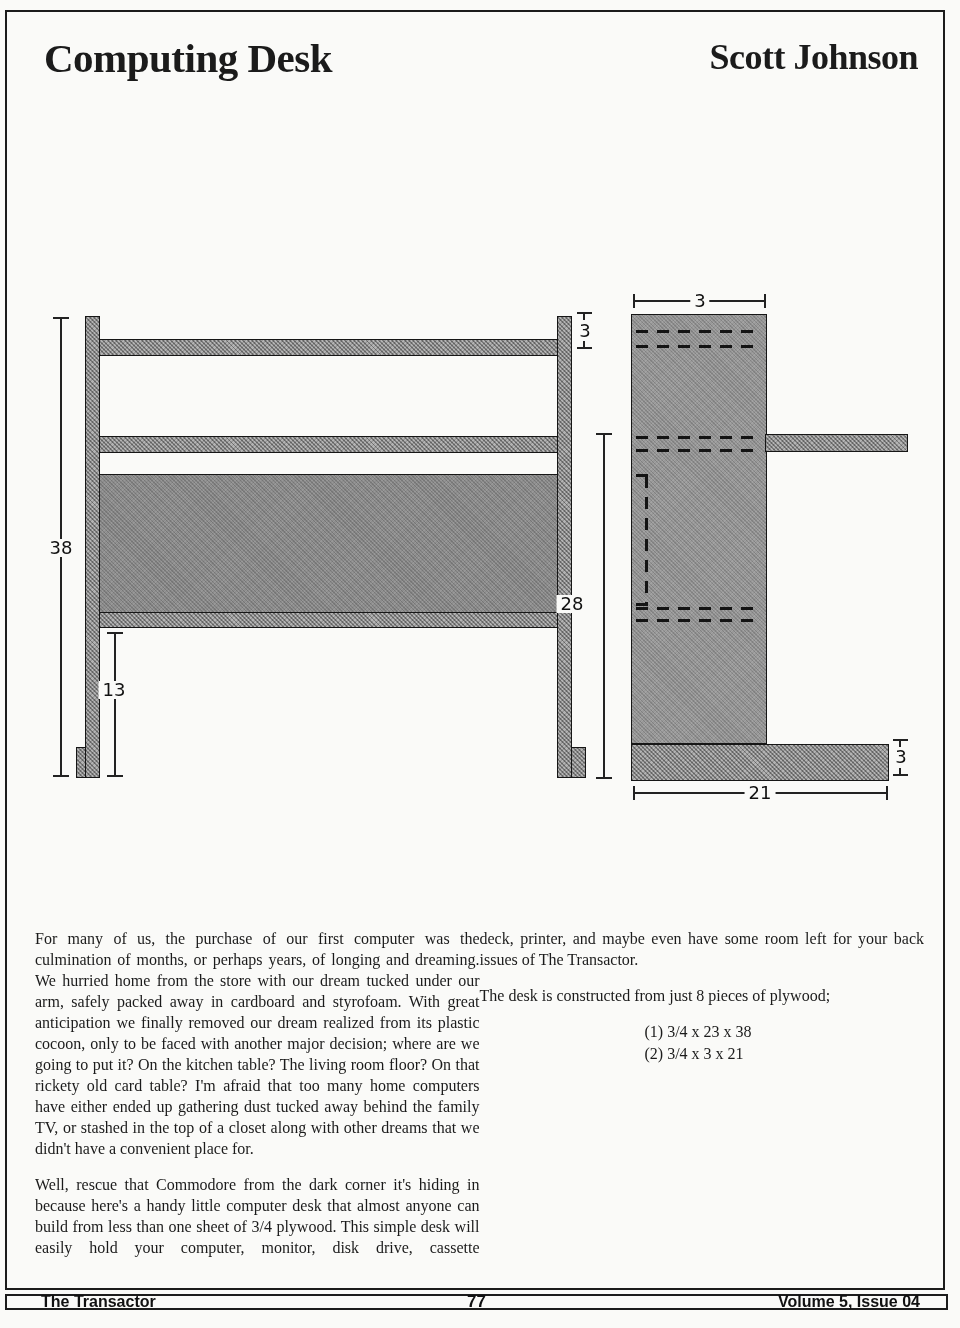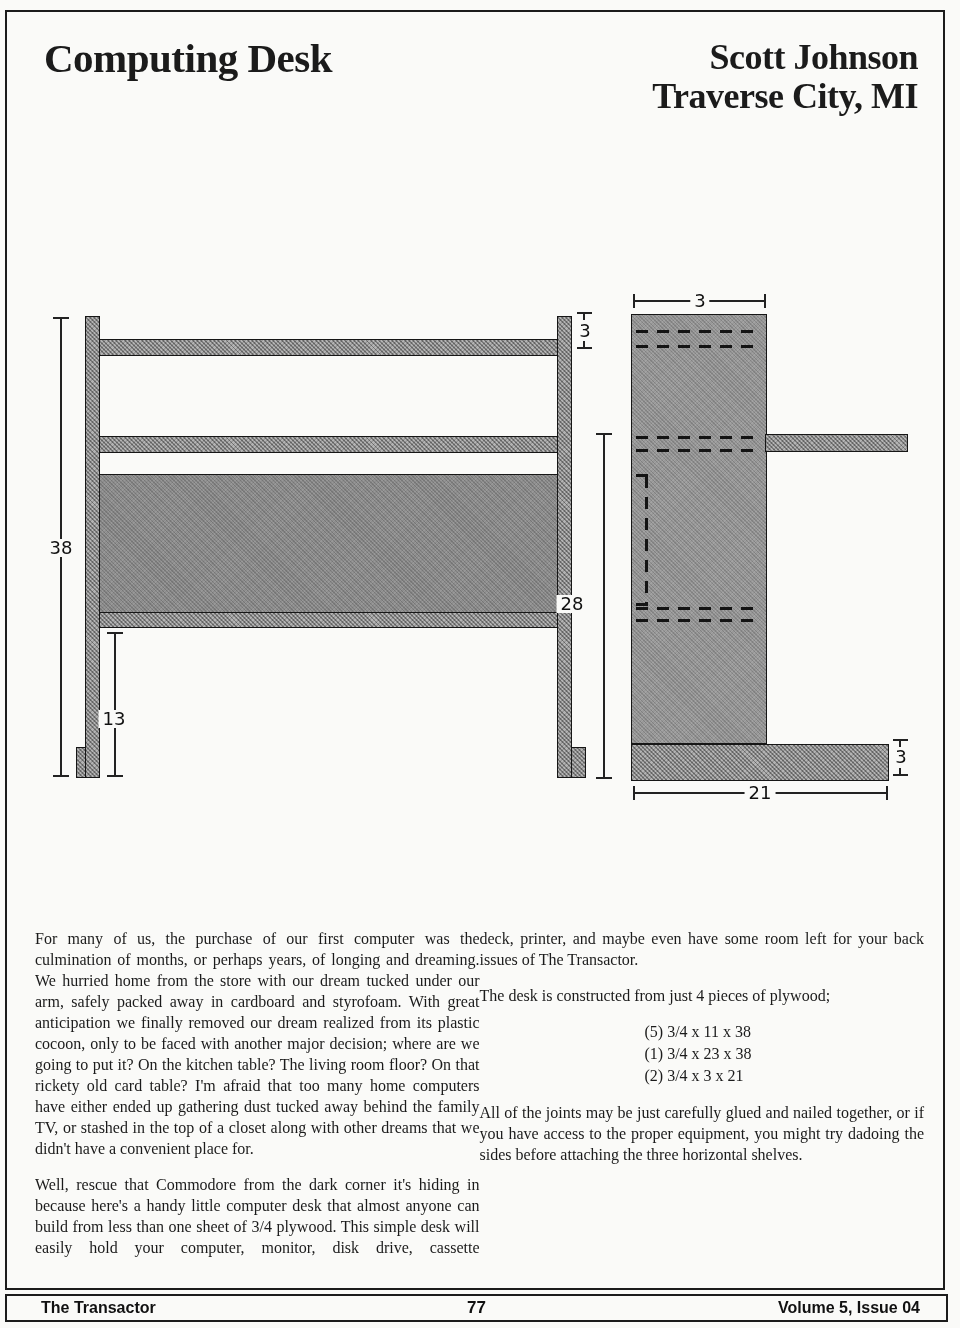--- a/index.html
+++ b/index.html
@@ -37,37 +37,36 @@
           font-size:18px;color:#111;background:#fafaf8;padding:0 4px;line-height:1;}
 
   
   .columns{position:absolute;left:35px;top:928px;width:903px;display:flex;font-family:Liberation Serif, serif;}
   .col{width:444.5px;font-size:16px;line-height:21px;text-align:justify;}
   .col p{margin:0 0 15px 0;}
   .col p.cont{text-align-last:justify;}
   .parts{margin:0 0 15px 0;padding-left:165px;font-size:16px;line-height:22px;text-align:left;}
 
   
-  .footband{position:absolute;left:5px;top:1294px;width:943px;height:28px;border:2px solid #1c1c1c;
+  .footband{position:absolute;left:5px;top:1294px;width:943px;height:16px;border:2px solid #1c1c1c;
             box-sizing:border-box;display:flex;align-items:center;justify-content:space-between;
             padding:0 26px 0 34px;font-family:"Liberation Sans",sans-serif;font-weight:bold;
             font-size:16px;color:#111;}
   .footband .pagenum{position:absolute;left:50%;transform:translateX(-50%);font-size:17px;}
 </style>
 </head>
 <body>
 
 <div class="page">
 
   <div class="frame"></div>
 
   <div class="title">Computing Desk</div>
   <div class="byline">
     <div>Scott Johnson</div>
-    <div>Traverse City, MI</div>
   </div>
 
   <div>
 
     <div class="dline" style="left:60px;top:318px;width:2px;height:458px;"></div>
     <div class="dline" style="left:53px;top:317px;width:16px;height:2px;"></div>
     <div class="dline" style="left:53px;top:775px;width:16px;height:2px;"></div>
     <div class="dlabel" style="left:61px;top:548px;">38</div>
 
     <div class="piece hatch" style="left:76px;top:747px;width:14px;height:31px;"></div>
@@ -81,21 +80,21 @@
 
     <div class="dline" style="left:577px;top:312px;width:15px;height:2px;"></div>
     <div class="dline" style="left:583px;top:314px;width:2px;height:6px;"></div>
     <div class="dlabel" style="left:585px;top:331px;">3</div>
     <div class="dline" style="left:583px;top:341px;width:2px;height:6px;"></div>
     <div class="dline" style="left:577px;top:347px;width:15px;height:2px;"></div>
 
     <div class="dline" style="left:114px;top:633px;width:2px;height:143px;"></div>
     <div class="dline" style="left:107px;top:632px;width:16px;height:2px;"></div>
     <div class="dline" style="left:107px;top:775px;width:16px;height:2px;"></div>
-    <div class="dlabel" style="left:114px;top:719px;">13</div>
+    <div class="dlabel" style="left:114px;top:690px;">13</div>
 
     <div class="dline" style="left:634px;top:300px;width:131px;height:2px;"></div>
     <div class="dline" style="left:633px;top:294px;width:2px;height:14px;"></div>
     <div class="dline" style="left:764px;top:294px;width:2px;height:14px;"></div>
     <div class="dlabel" style="left:700px;top:301px;">3</div>
 
     <div class="piece stipmid" style="left:631px;top:314px;width:136px;height:430px;"></div>
     <div class="dash-h" style="left:636px;top:330px;width:126px;"></div>
     <div class="dash-h" style="left:636px;top:345px;width:126px;"></div>
     <div class="dash-h" style="left:636px;top:436px;width:126px;"></div>
@@ -125,27 +124,25 @@
     <div class="dlabel" style="left:760px;top:793px;">21</div>
   </div>
 
   <div class="columns">
     <section class="col">
       <p>For many of us, the purchase of our first computer was the culmination of months, or perhaps years, of longing and dreaming. We hurried home from the store with our dream tucked under our arm, safely packed away in cardboard and styrofoam. With great anticipation we finally removed our dream realized from its plastic cocoon, only to be faced with another major decision; where are we going to put it? On the kitchen table? The living room floor? On that rickety old card table? I'm afraid that too many home computers have either ended up gathering dust tucked away behind the family TV, or stashed in the top of a closet along with other dreams that we didn't have a convenient place for.</p>
       <p class="cont">Well, rescue that Commodore from the dark corner it's hiding in because here's a handy little computer desk that almost anyone can build from less than one sheet of 3/4 plywood. This simple desk will easily hold your computer, monitor, disk drive, cassette</p>
     </section>
     <section class="col">
       <p>deck, printer, and maybe even have some room left for your back issues of The Transactor.</p>
-      <p>The desk is constructed from just 4 pieces of plywood;</p>
+      <p>The desk is constructed from just 8 pieces of plywood;</p>
       <div class="parts">
-        <div>(5) 3/4 x 11 x 38</div>
         <div>(1) 3/4 x 23 x 38</div>
         <div>(2) 3/4 x 3 x 21</div>
       </div>
-      <p>All of the joints may be just carefully glued and nailed together, or if you have access to the proper equipment, you might try dadoing the sides before attaching the three horizontal shelves.</p>
     </section>
   </div>
 
   <div class="footband">
     <span>The Transactor</span>
     <span class="pagenum">77</span>
     <span>Volume 5, Issue 04</span>
   </div>
 
 </div>

